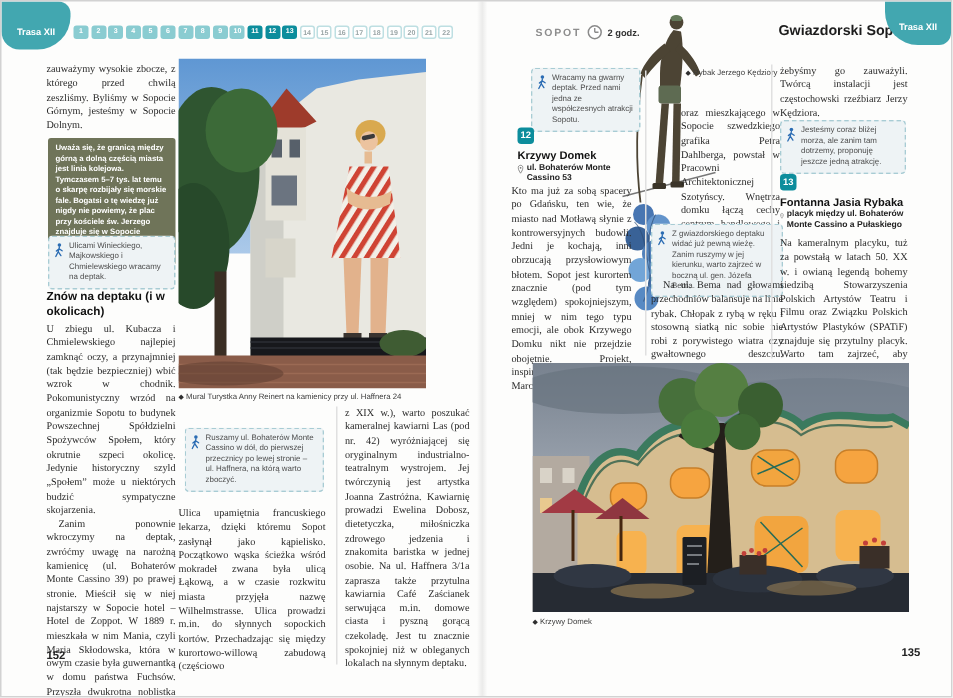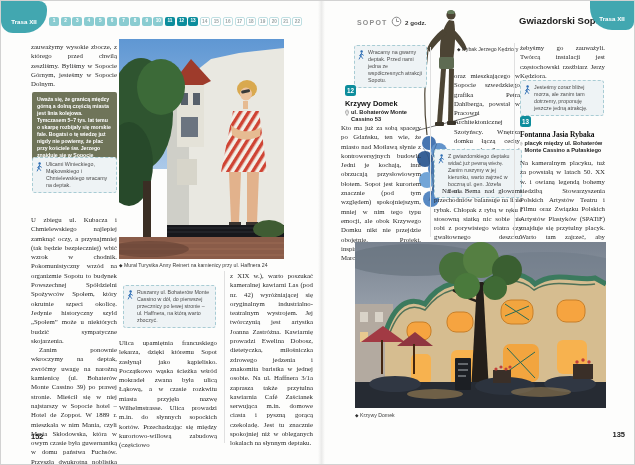--- a/index.html
+++ b/index.html
@@ -74,20 +74,21 @@
   <div class="abs factbox" style="left:31px;top:91px;width:75px;">Uważa się, że granicą między górną a dolną częścią miasta jest linia kolejowa. Tymczasem 5–7 tys. lat temu o skarpę rozbijały się morskie fale. Bogatsi o tę wiedzę już nigdy nie powiemy, że plac przy kościele św. Jerzego znajduje się w Sopocie Dolnym (chociaż jest poniżej linii kolejowej).</div>
 
   <div class="abs walkbox" style="left:31px;top:156px;width:85px;">
     <svg width="7" height="10" viewBox="0 0 7 10">
       <circle cx="3.6" cy="1.4" r="1.2" fill="#2b6cb3"></circle>
       <path d="M3.6,2.8 L2.8,5.8 M2.8,5.8 L1.2,9 M2.8,5.8 L4.6,8.4 M3.4,3.8 L1.6,5.4 M3.4,3.8 L5.4,5.2" stroke="#2b6cb3" stroke-width="0.9" fill="none" stroke-linecap="round"></path>
     </svg>
     <span>Ulicami Winieckiego, Majkowskiego i Chmielewskiego wracamy na deptak.</span>
   </div>
 
+  <div class="abs h2" style="left:30px;top:192px;width:80px;">Znów na deptaku (i w okolicach)</div>
 
   <div class="abs serif" style="left:30px;top:214px;width:86px;">
     <p>U zbiegu ul. Kubacza i Chmielewskiego najlepiej zamknąć oczy, a przynajmniej (tak będzie bezpieczniej) wbić wzrok w chodnik. Pokomunistyczny wrzód na organizmie Sopotu to budynek Powszechnej Spółdzielni Spożywców Społem, który okrutnie szpeci okolicę. Jedynie historyczny szyld „Społem” może u niektórych budzić sympatyczne skojarzenia.</p>
     <p class="indent">Zanim ponownie wkroczymy na deptak, zwróćmy uwagę na narożną kamienicę (ul. Bohaterów Monte Cassino 39) po prawej stronie. Mieścił się w niej najstarszy w Sopocie hotel – Hotel de Zoppot. W 1889 r. mieszkała w nim Mania, czyli Maria Skłodowska, która w owym czasie była guwernantką w domu państwa Fuchsów. Przyszła dwukrotna noblistka wyjechała do Paryża prosto z Sopotu.</p>
   </div>
 
   <div class="abs pagenum" style="left:30px;top:431px;">152</div>
 
   <svg class="abs" style="left:118px;top:38px;" width="165" height="220" viewBox="0 0 165 220">
     <defs>
@@ -236,21 +237,21 @@
     <p>żebyśmy go zauważyli. Twórcą instalacji jest częstochowski rzeźbiarz Jerzy Kędziora.</p>
   </div>
   <div class="abs walkbox" style="left:519px;top:79px;width:84px;">
     <svg width="7" height="10" viewBox="0 0 7 10">
       <circle cx="3.6" cy="1.4" r="1.2" fill="#2b6cb3"></circle>
       <path d="M3.6,2.8 L2.8,5.8 M2.8,5.8 L1.2,9 M2.8,5.8 L4.6,8.4 M3.4,3.8 L1.6,5.4 M3.4,3.8 L5.4,5.2" stroke="#2b6cb3" stroke-width="0.9" fill="none" stroke-linecap="round"></path>
     </svg>
     <span>Jesteśmy coraz bliżej morza, ale zanim tam dotrzemy, proponuję jeszcze jedną atrakcję.</span>
   </div>
   <div class="abs badge" style="left:519px;top:115px;">13</div>
-  <div class="abs poi-title" style="left:519px;top:129px;font-family:Liberation Serif, serif;">Fontanna Jasia Rybaka</div>
+  <div class="abs poi-title" style="left:519px;top:129px;">Fontanna Jasia Rybaka</div>
   <div class="abs address" style="left:519px;top:139px;width:84px;">
     <svg width="5" height="8" viewBox="0 0 5 8">
       <path d="M2.5,0.6 C1.2,0.6 0.5,1.7 0.5,2.6 C0.5,4 2.5,7 2.5,7 C2.5,7 4.5,4 4.5,2.6 C4.5,1.7 3.8,0.6 2.5,0.6 Z" fill="none" stroke="#777" stroke-width="0.7"></path>
       <circle cx="2.5" cy="2.6" r="0.7" fill="#777"></circle>
     </svg>
     <span>placyk między ul. Bohaterów Monte Cassino a Pułaskiego</span>
   </div>
   <div class="abs serif" style="left:519px;top:157px;width:85px;">
     <p>Na kameralnym placyku, tuż za powstałą w latach 50. XX w. i owianą legendą bohemy siedzibą Stowarzyszenia Polskich Artystów Teatru i Filmu oraz Związku Polskich Artystów Plastyków (SPATiF) znajduje się przytulny placyk. Warto tam zajrzeć, aby zobaczyć lubianą przez sopocian fontannę Jasia Rybaka.</p>
   </div>
@@ -309,15 +310,15 @@
       <circle cx="228" cy="118" r="1.7" fill="#c2403a"></circle>
     <circle cx="234" cy="120" r="1.7" fill="#c2403a"></circle>
     <ellipse cx="80" cy="152" rx="28" ry="5" fill="#caa25f" opacity="0.45"></ellipse>
     <ellipse cx="186" cy="150" rx="30" ry="5" fill="#caa25f" opacity="0.4"></ellipse>
   </svg>
 
   <div class="abs caption" style="left:354px;top:411px;">
     <span class="cap-marker">◆</span><span>Krzywy Domek</span>
   </div>
 
-  <div class="abs pagenum" style="left:600px;top:429px;width:24px;text-align:right;">135</div>
+  <div class="abs pagenum" style="left:600px;top:429px;width:24px;text-align:left;">135</div>
 
 </div>
 
 </body></html>

